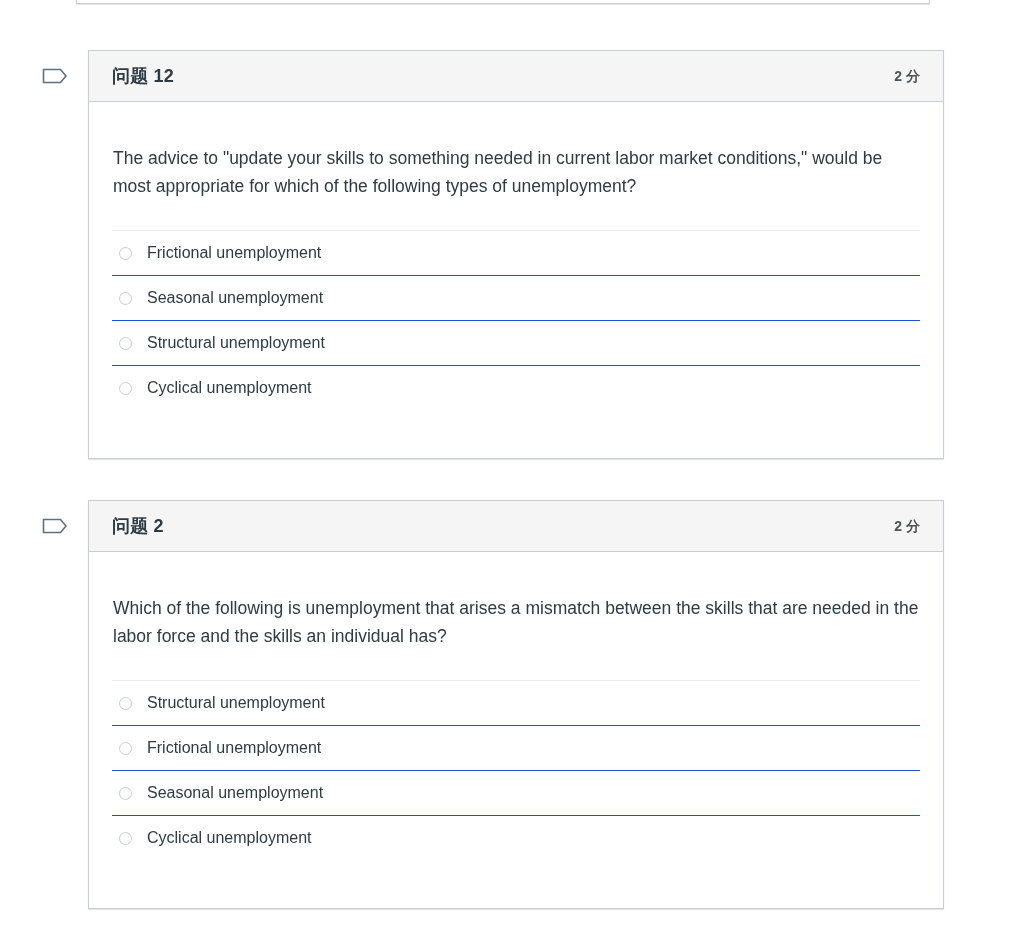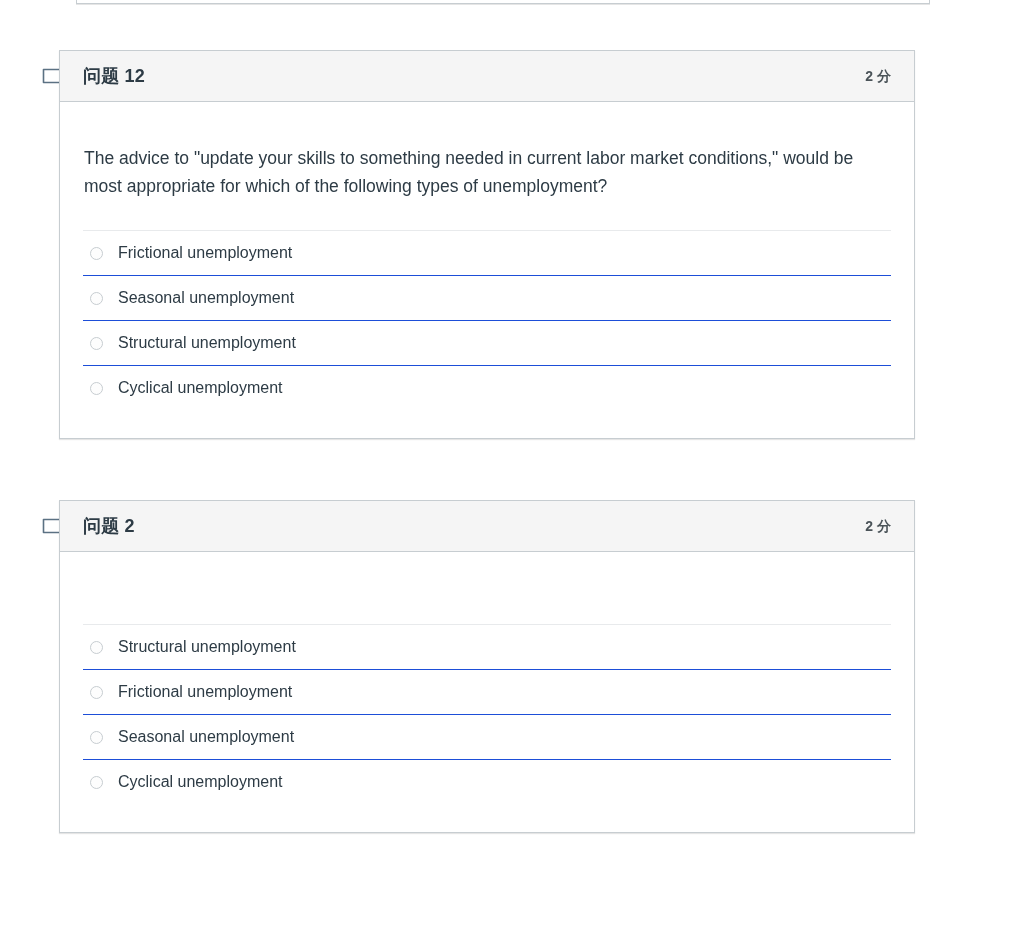--- a/index.html
+++ b/index.html
@@ -52,21 +52,21 @@
     left: 40px;
     top: 12px;
     width: 30px;
     height: 28px;
   }
   .flag-gutter svg { display: block; }
 
   
   .question-card {
     position: absolute;
-    left: 59px;
+    left: 88px;
     width: 856px;
     background: #ffffff;
     border: 1px solid #c7cdd1;
     box-sizing: border-box;
     box-shadow: 0 1px 1px rgba(0,0,0,0.10);
   }
 
   
   .question-header {
     height: 51px;
@@ -102,21 +102,21 @@
     line-height: 28px;
     color: #2d3b45;
     max-width: 810px;
     margin: 0;
     padding: 0 0 0 1px;
   }
 
   
   .answers {
     margin-top: 30px;
-    padding-bottom: 28px;
+    padding-bottom: 48px;
   }
   .answer-row {
     display: flex;
     align-items: center;
     height: 44px;
     border-top: 1px solid #1d4ed8;
     padding-left: 1px;
   }
   .answer-row:first-child {
     border-top: 1px solid #e8eaec;
@@ -204,20 +204,21 @@
     </div>
 
     <div class="question-card">
 
       <div class="question-header">
         <span class="question-name">问题 2</span>
         <span class="question-points">2 分</span>
       </div>
 
       <div class="question-body">
+        <p class="question-text">Which of the following is unemployment that arises a mismatch between the skills that are needed in the labor force and the skills an individual has?</p>
 
         <div class="answers">
 
           <div class="answer-row">
             <span class="radio-mark"></span>
             <span class="answer-label">Structural unemployment</span>
           </div>
 
           <div class="answer-row">
             <span class="radio-mark"></span>

